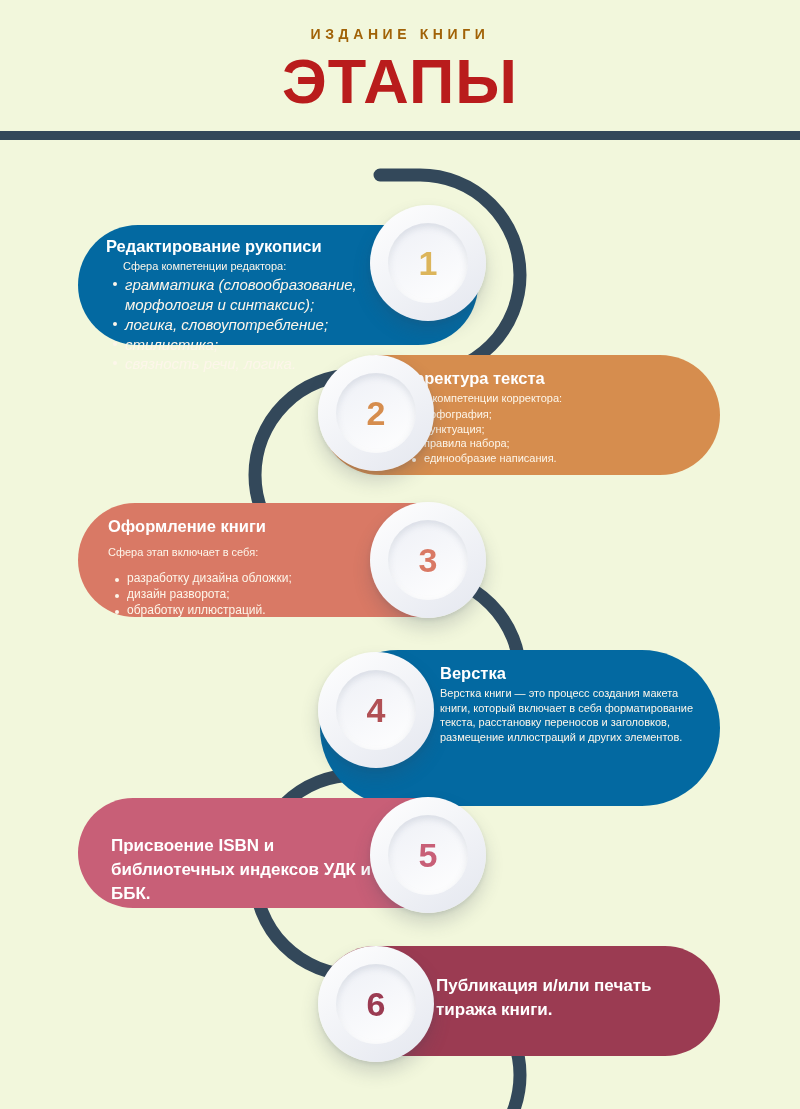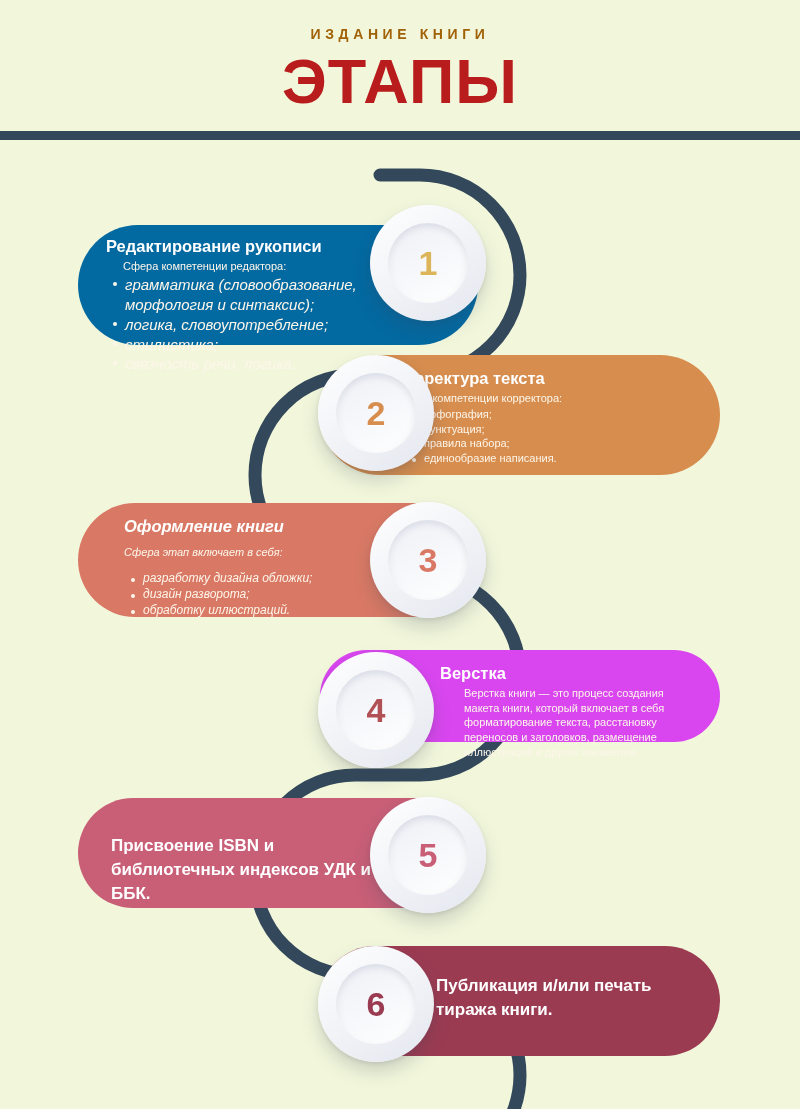--- a/index.html
+++ b/index.html
@@ -125,40 +125,40 @@
       </ul>
     </div>
   </div>
   <div class="badge" style="left:318px;top:355px;width:116px;height:116px;">
     <div class="ring" style="width:80px;height:80px;">
       <span class="num" style="font-size:34px;color:#d68d4e;">2</span>
     </div>
   </div>
 
   <div class="card left" style="top:503px;width:400px;height:114px;background:#d97965;">
-    <div class="content" style="left:46px;top:14px;width:300px;font-style:italic;">
+    <div class="content" style="left:30px;top:14px;width:300px;">
       <div class="title" style="font-size:16.5px;margin-bottom:9px;">Оформление книги</div>
       <div class="lead" style="font-size:11px;">Сфера этап включает в себя:</div>
       <ul style="font-size:12px;margin-top:12px;">
         <li>разработку дизайна обложки;</li>
         <li>дизайн разворота;</li>
         <li>обработку иллюстраций.</li>
       </ul>
     </div>
   </div>
   <div class="badge" style="left:370px;top:502px;width:116px;height:116px;">
     <div class="ring" style="width:80px;height:80px;">
       <span class="num" style="font-size:34px;color:#d97965;">3</span>
     </div>
   </div>
 
-  <div class="card right" style="top:650px;width:400px;height:92px;background:#d946ef;">
+  <div class="card right" style="top:650px;width:400px;height:156px;background:#0369a1;">
     <div class="content" style="right:18px;top:14px;width:262px;">
       <div class="title" style="font-size:16.5px;">Верстка</div>
-      <p class="para" style="font-size:11px;margin-left:24px;">Верстка книги — это процесс создания макета книги, который включает в себя форматирование текста, расстановку переносов и заголовков, размещение иллюстраций и других элементов.</p>
+      <p class="para" style="font-size:11px;">Верстка книги — это процесс создания макета книги, который включает в себя форматирование текста, расстановку переносов и заголовков, размещение иллюстраций и других элементов.</p>
     </div>
   </div>
   <div class="badge" style="left:318px;top:652px;width:116px;height:116px;">
     <div class="ring" style="width:80px;height:80px;">
       <span class="num" style="font-size:34px;color:#b15055;">4</span>
     </div>
   </div>
 
   <div class="card left" style="top:798px;width:400px;height:110px;background:#c85f77;">
     <div class="content" style="left:33px;top:36px;width:268px;">

